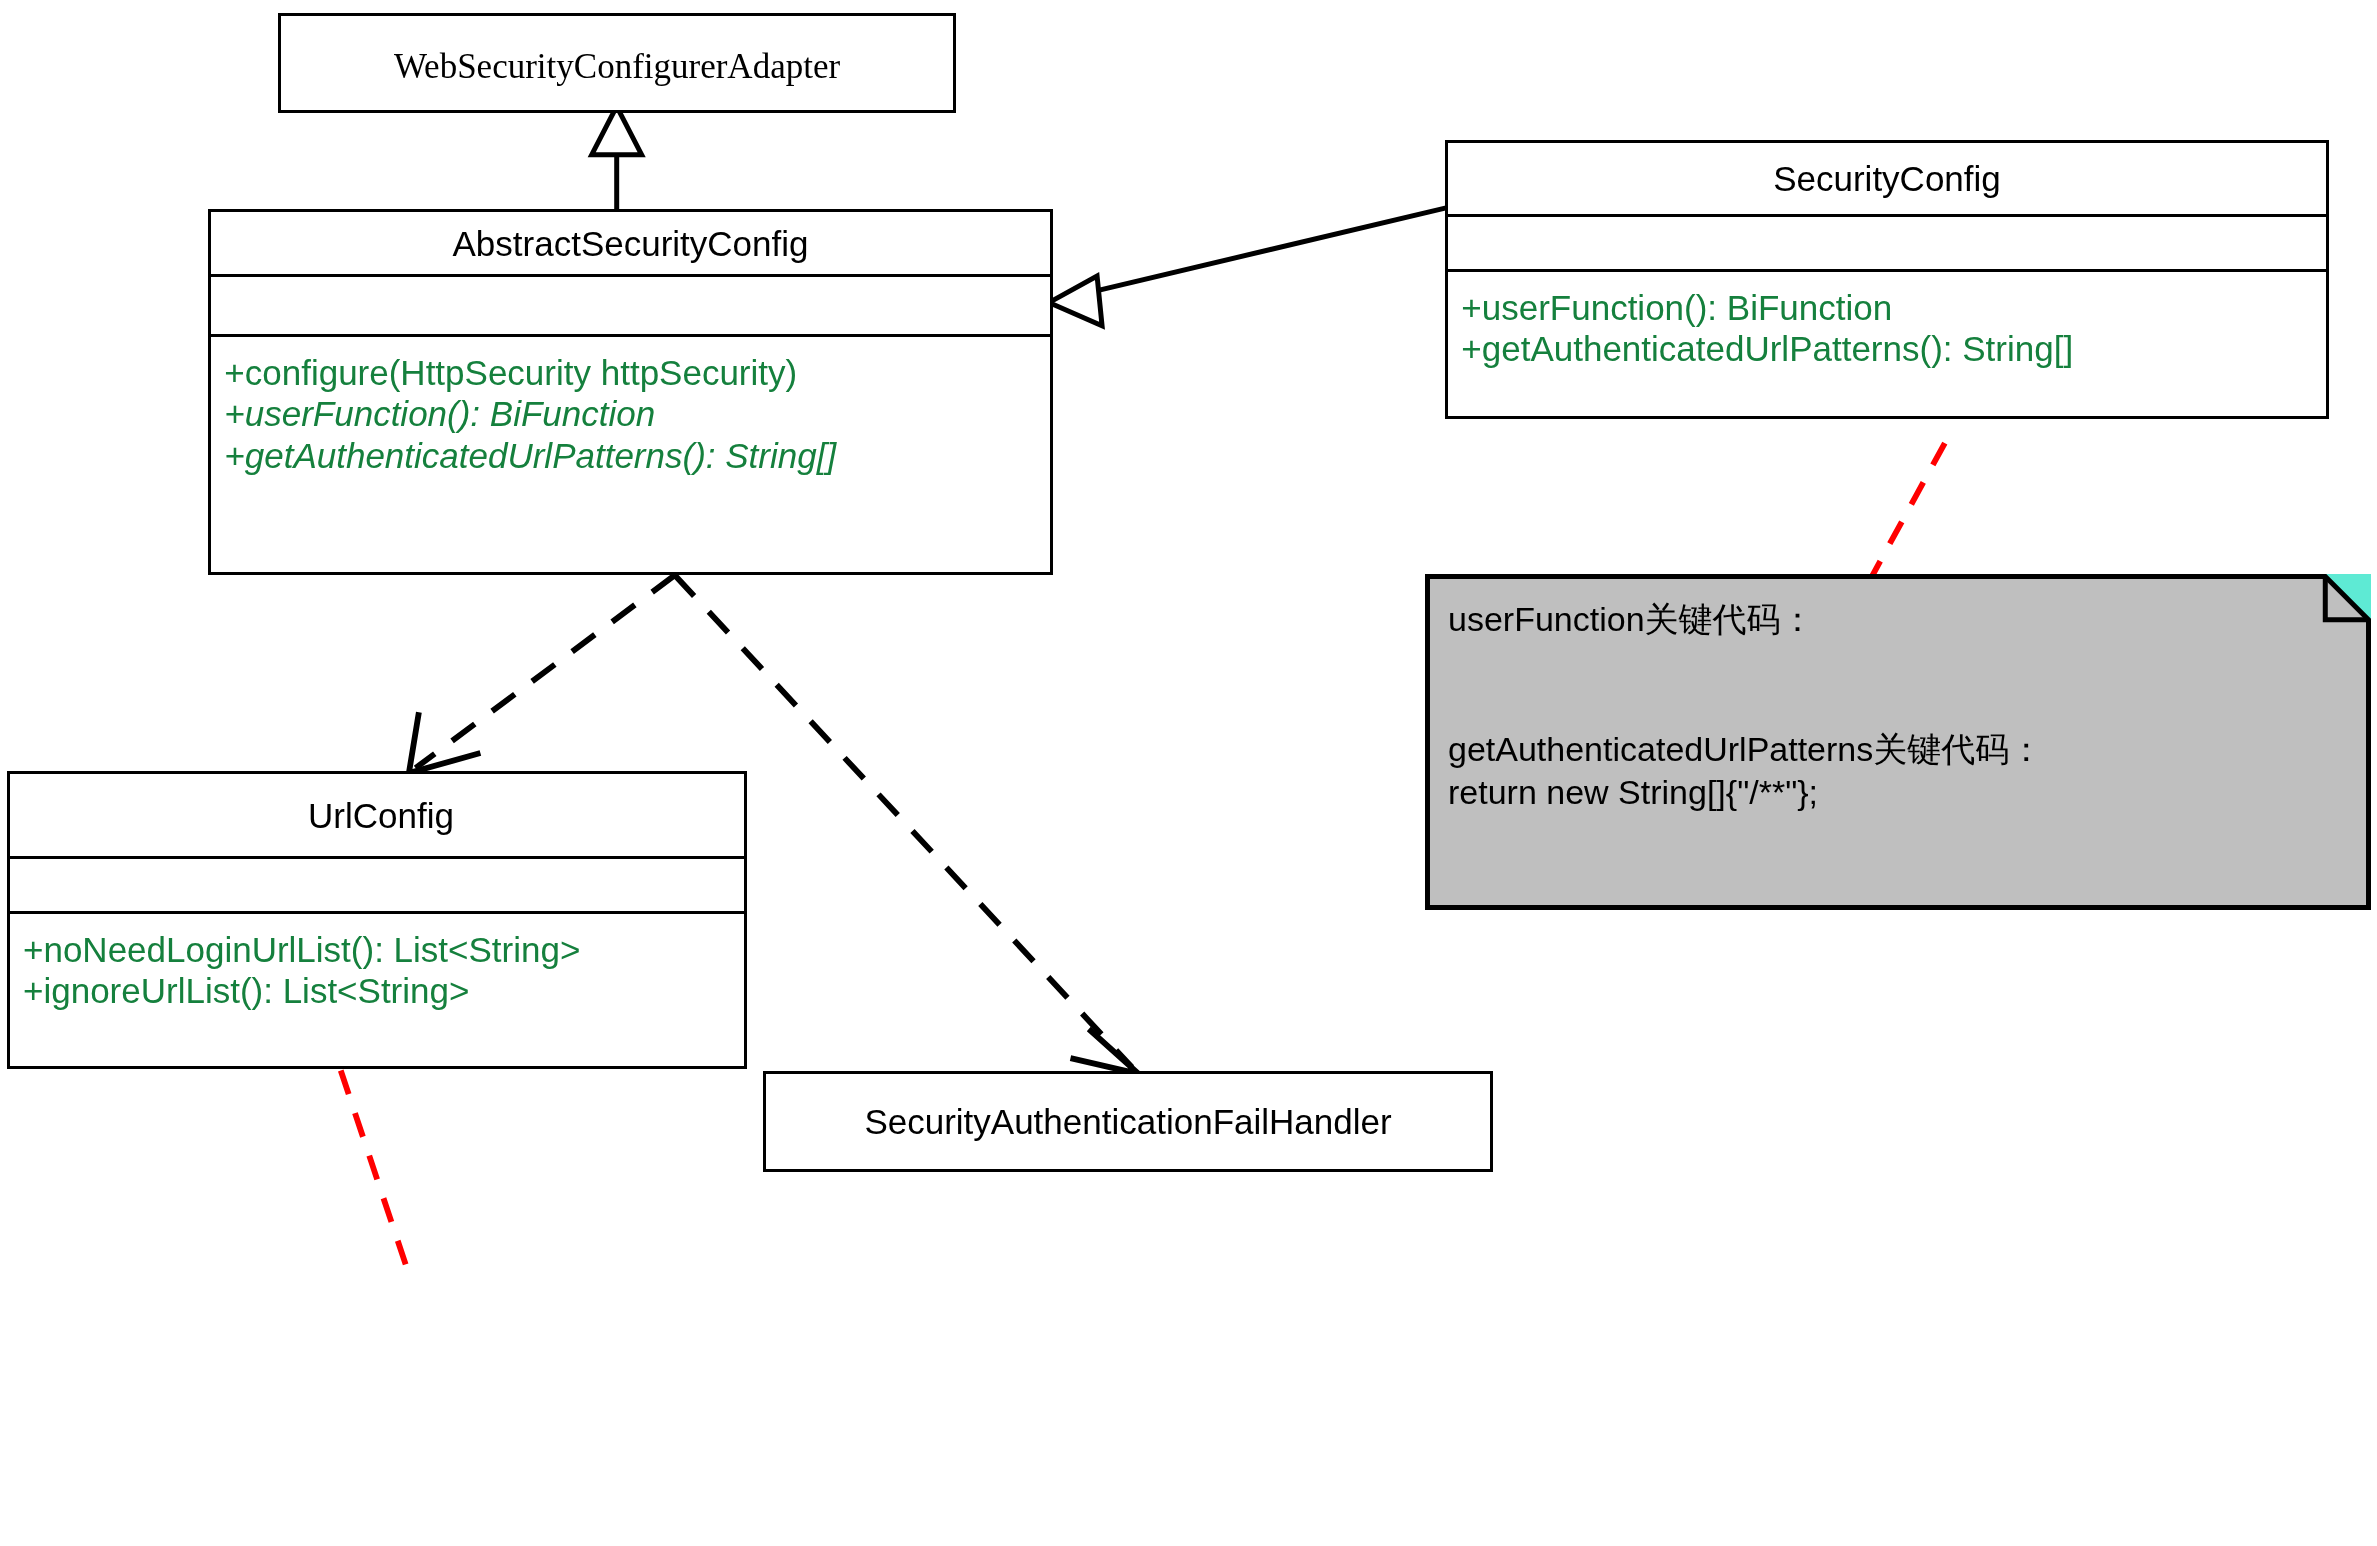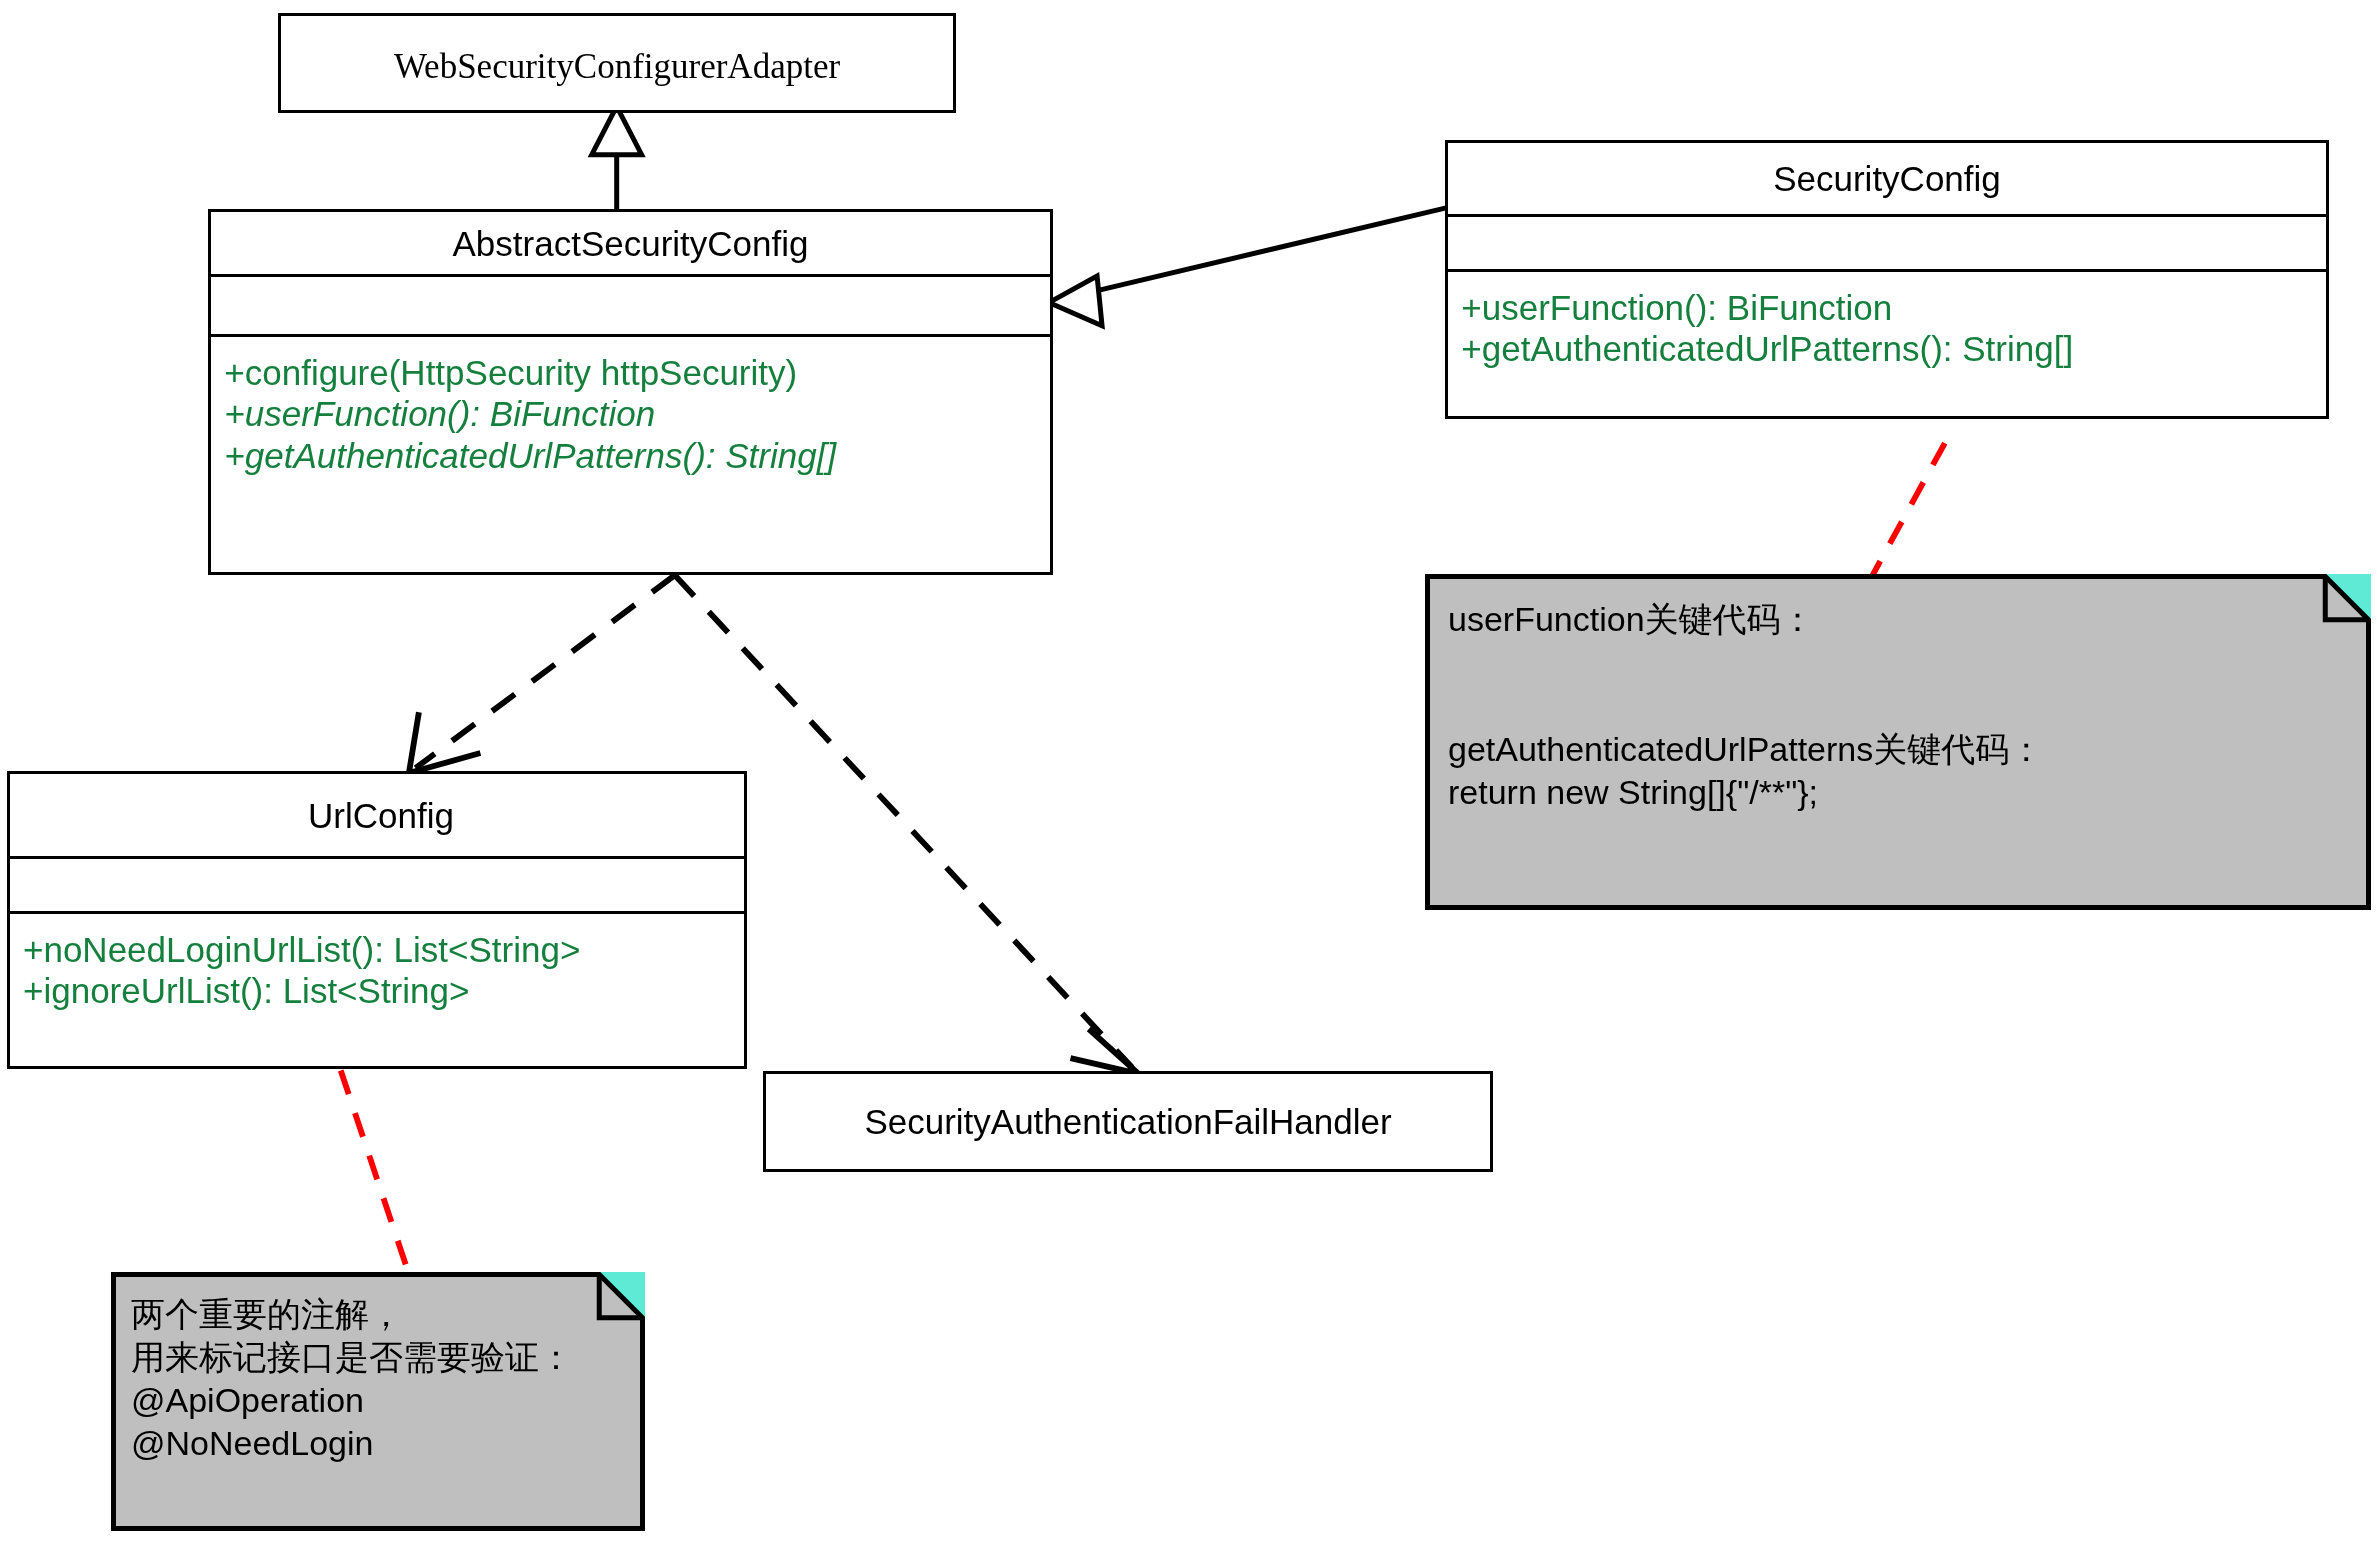--- a/index.html
+++ b/index.html
@@ -163,25 +163,15 @@
     <svg class="note-body" viewBox="0 0 1138 404" preserveAspectRatio="none" xmlns="http://www.w3.org/2000/svg">
       <path d="M3,3 L1083,3 L1135,55 L1135,401 L3,401 Z" fill="#bfbfbf" stroke="#000000" stroke-width="6"></path>
       <path d="M1083,3 L1083,55 L1135,55" fill="none" stroke="#000000" stroke-width="6"></path>
     </svg>
     <div class="note-text" style="left:23px; top:25px;">userFunction关键代码：</div>
     <div class="note-text" style="left:23px; top:111px;"></div>
     <div class="note-text" style="left:23px; top:155px;">getAuthenticatedUrlPatterns关键代码：</div>
     <div class="note-text" style="left:23px; top:198px;">return new String[]{"/**"};</div>
   </div>
 
-  <div class="uml-note" style="left:111px; top:1272px; width:534px; height:259px;">
-    <svg class="note-body" viewBox="0 0 642 312" preserveAspectRatio="none" xmlns="http://www.w3.org/2000/svg">
-      <path d="M3,3 L587,3 L639,55 L639,309 L3,309 Z" fill="#bfbfbf" stroke="#000000" stroke-width="6"></path>
-      <path d="M587,3 L587,55 L639,55" fill="none" stroke="#000000" stroke-width="6"></path>
-    </svg>
-    <div class="note-text" style="left:20px; top:21.6px;">两个重要的注解，</div>
-    <div class="note-text" style="left:20px; top:65px;">用来标记接口是否需要验证：</div>
-    <div class="note-text" style="left:20px; top:108px;">@ApiOperation</div>
-    <div class="note-text" style="left:20px; top:151px;">@NoNeedLogin</div>
-  </div>
 
 </div>
 
 
 </body></html>

